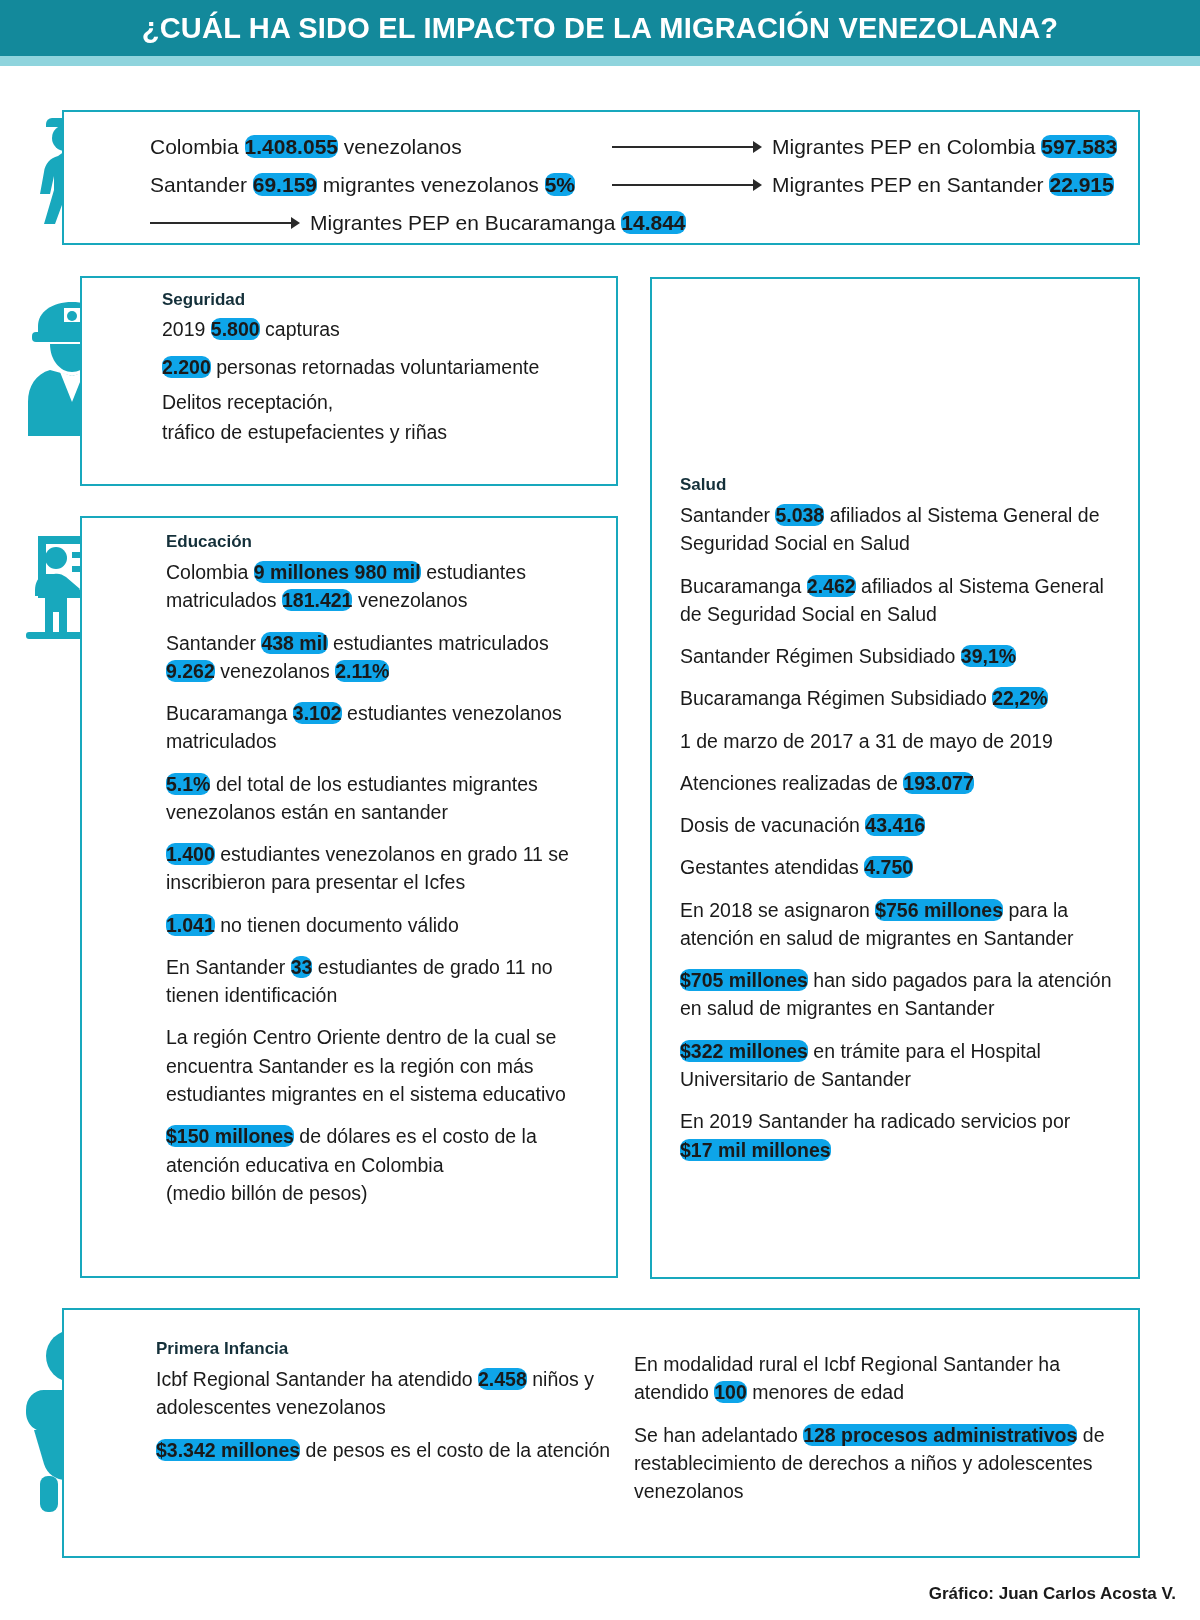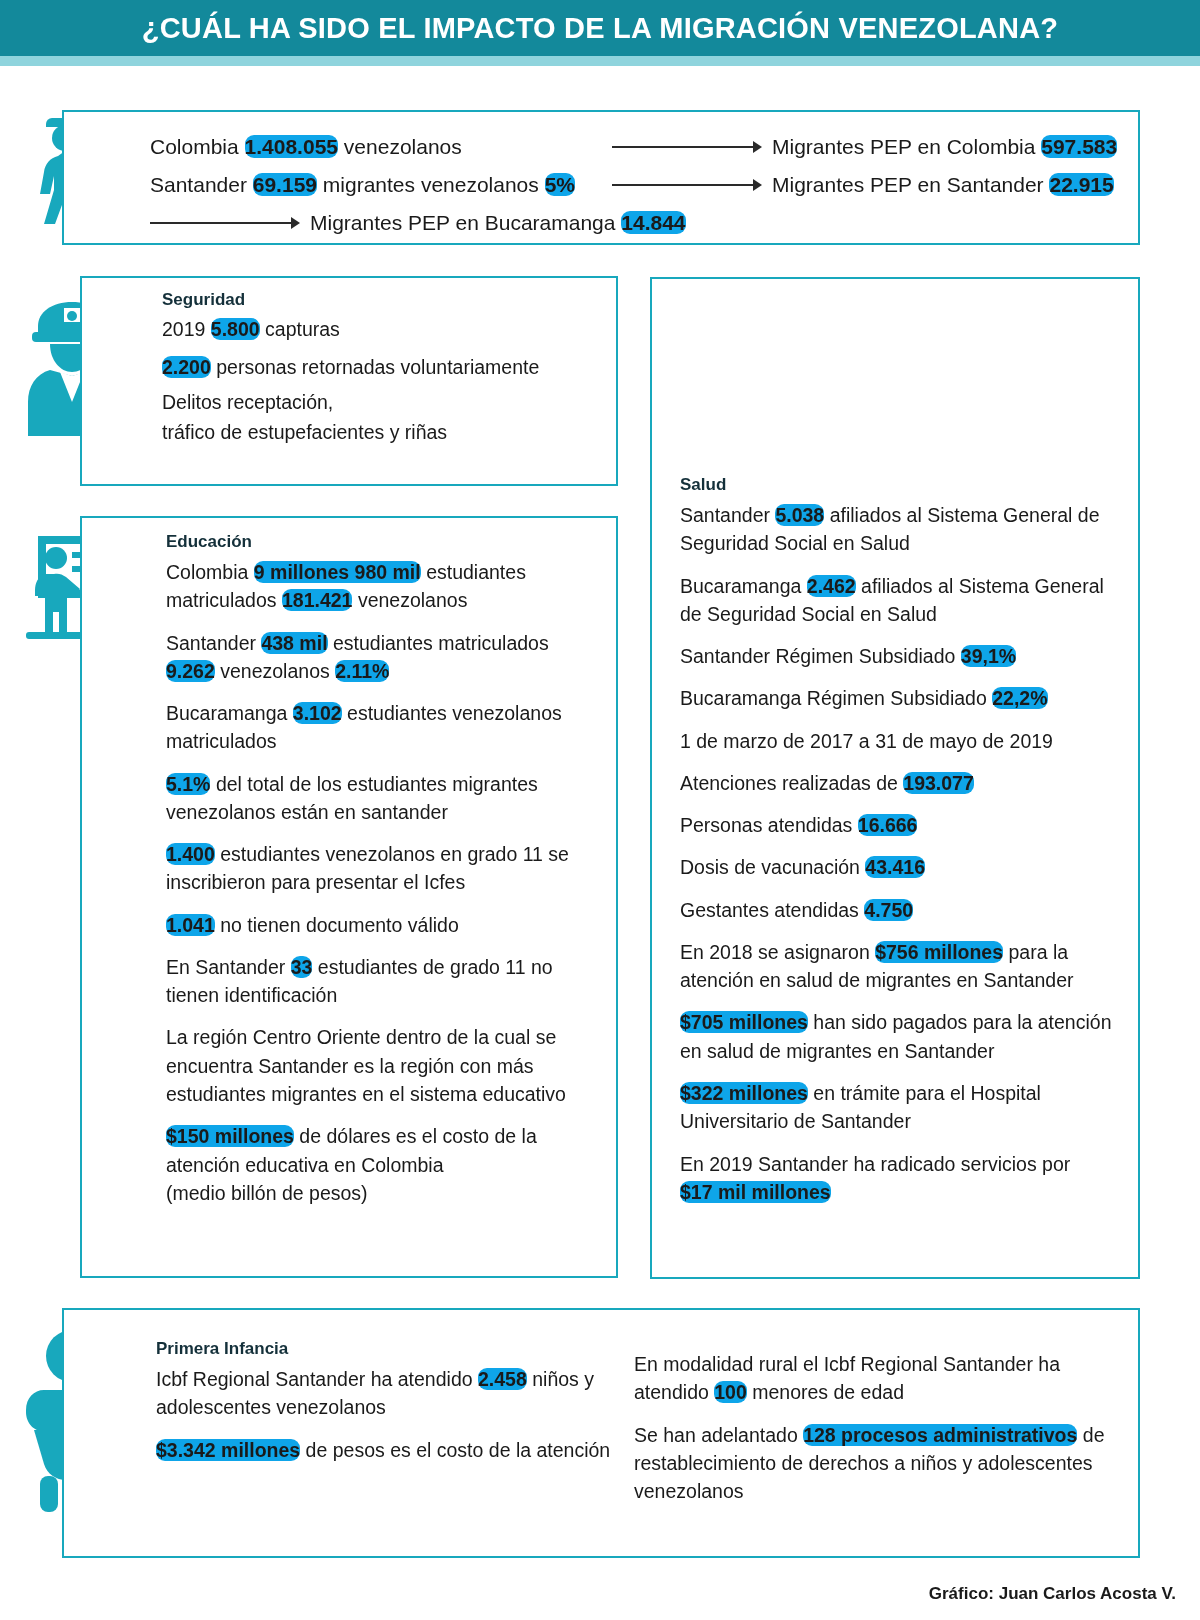--- a/index.html
+++ b/index.html
@@ -307,24 +307,20 @@
       <span class="hl">22,2%</span>
     </p>
 
     <p class="para">1 de marzo de 2017 a 31 de mayo de 2019</p>
 
     <p class="para">
       <span>Atenciones realizadas de</span>
       <span class="hl">193.077</span>
     </p>
 
-    <p class="para">
-      <span>Personas atendidas</span>
-      <span class="hl">16.666</span>
-    </p>
 
     <p class="para">
       <span>Dosis de vacunación</span>
       <span class="hl">43.416</span>
     </p>
 
     <p class="para">
       <span>Gestantes atendidas</span>
       <span class="hl">4.750</span>
     </p>

